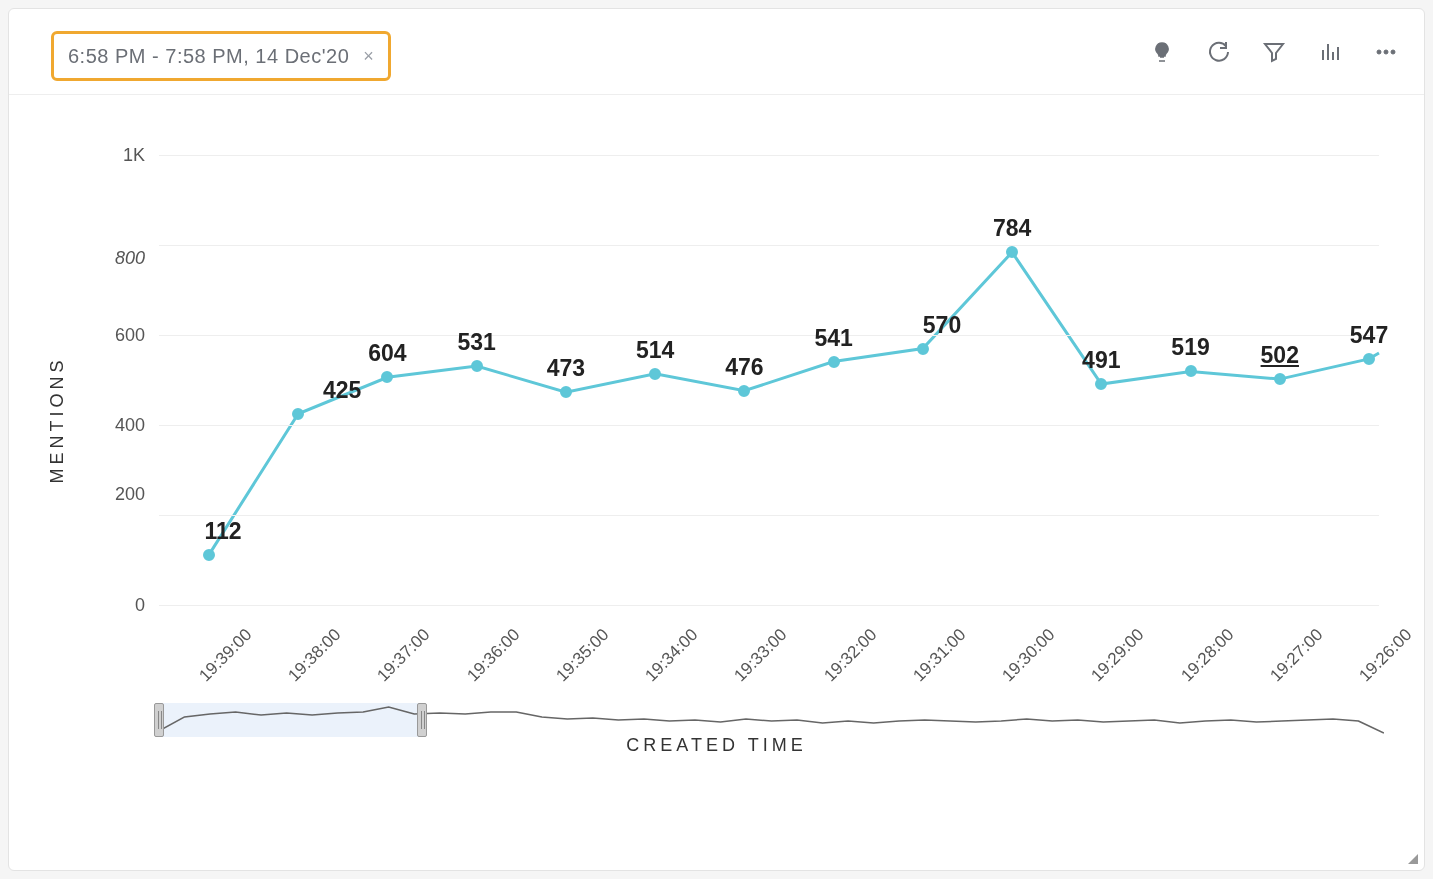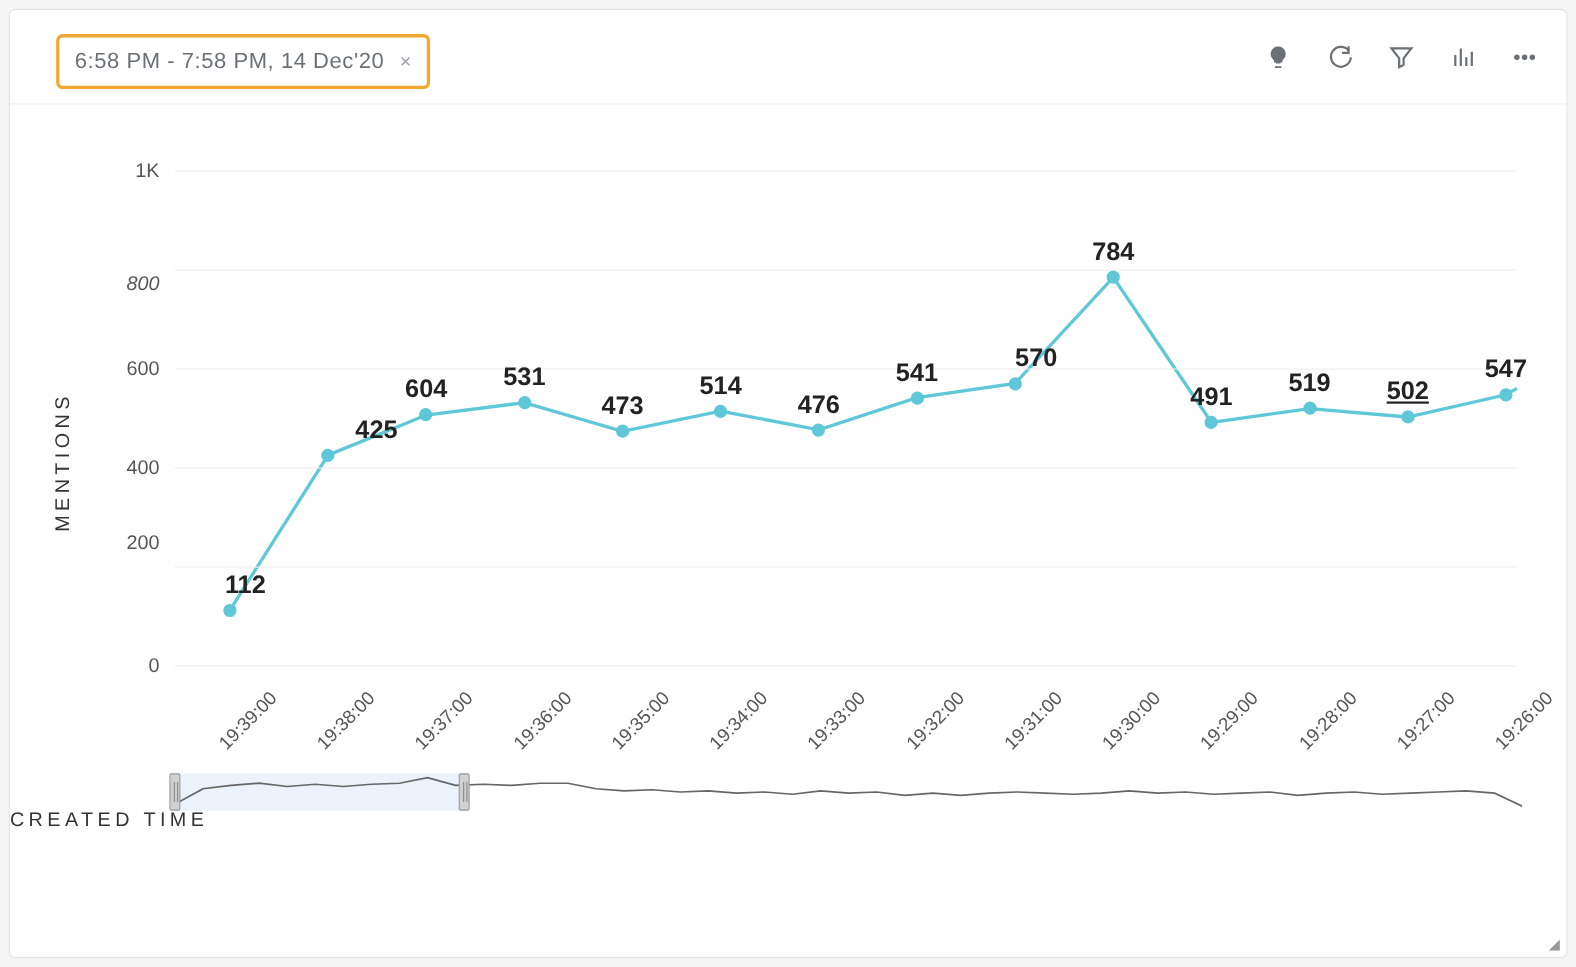--- a/index.html
+++ b/index.html
@@ -6,21 +6,21 @@
   html, body { margin:0; padding:0; width:1433px; height:879px; background:#f5f5f5; font-family: -apple-system, BlinkMacSystemFont, "Segoe UI", Helvetica, Arial, sans-serif; }
   .frame { position:relative; margin:8px; width:1417px; height:863px; background:#fff; border:1px solid #e3e3e3; border-radius:6px; overflow:hidden; }
   .header { position:relative; height:86px; border-bottom:1px solid #eee; }
   .date-pill { position:absolute; left:42px; top:22px; height:50px; border:3px solid #f0a830; border-radius:6px; display:flex; align-items:center; padding:0 14px; font-size:20px; color:#6b6f76; letter-spacing:0.5px; }
   .date-pill .close { margin-left:14px; color:#9a9fa7; font-size:18px; cursor:pointer; }
   .toolbar { position:absolute; right:24px; top:0; height:86px; display:flex; align-items:center; gap:28px; }
   .toolbar .icon-btn { width:28px; height:28px; display:flex; align-items:center; justify-content:center; cursor:pointer; color:#6b6f76; }
   .toolbar svg { width:24px; height:24px; stroke:#6b6f76; fill:none; }
   .chart-area { position:relative; width:100%; height:640px; }
   .y-axis-label { position:absolute; left:48px; top:325px; transform:translate(-50%,-50%) rotate(-90deg); font-size:18px; letter-spacing:4px; color:#333; font-weight:500; }
-  .x-axis-label { position:absolute; left:0; right:0; top:640px; font-size:18px; letter-spacing:4px; color:#333; font-weight:500; }
+  .x-axis-label { position:absolute; left:0; right:0; top:640px; text-align:center; font-size:18px; letter-spacing:4px; color:#333; font-weight:500; }
   .plot { position:absolute; left:150px; top:60px; width:1220px; height:450px; }
   .gridline { position:absolute; left:0; width:100%; height:0; border-top:1px solid #eee; }
   .y-tick { position:absolute; right:100%; margin-right:14px; transform:translateY(-50%); font-size:18px; color:#555; }
   .x-ticks { position:absolute; left:150px; top:520px; width:1220px; height:100px; }
   .x-tick { position:absolute; transform: translateX(-50%) rotate(-45deg); transform-origin: top right; font-size:17px; color:#555; white-space:nowrap; top:10px; }
   .point-label { position:absolute; transform:translate(-50%,-100%); font-size:23px; font-weight:600; color:#222; margin-top:-10px; white-space:nowrap; }
   .dot { position:absolute; width:12px; height:12px; border-radius:50%; background:#5ec7d8; border:2px solid #5ec7d8; transform:translate(-50%,-50%); }
   svg.lines { position:absolute; left:0; top:0; width:100%; height:100%; overflow:visible; }
   svg.lines path { stroke:#5ec7d8; stroke-width:3; fill:none; }
   .scrubber { position:absolute; left:150px; right:40px; top:690px; height:52px; }

